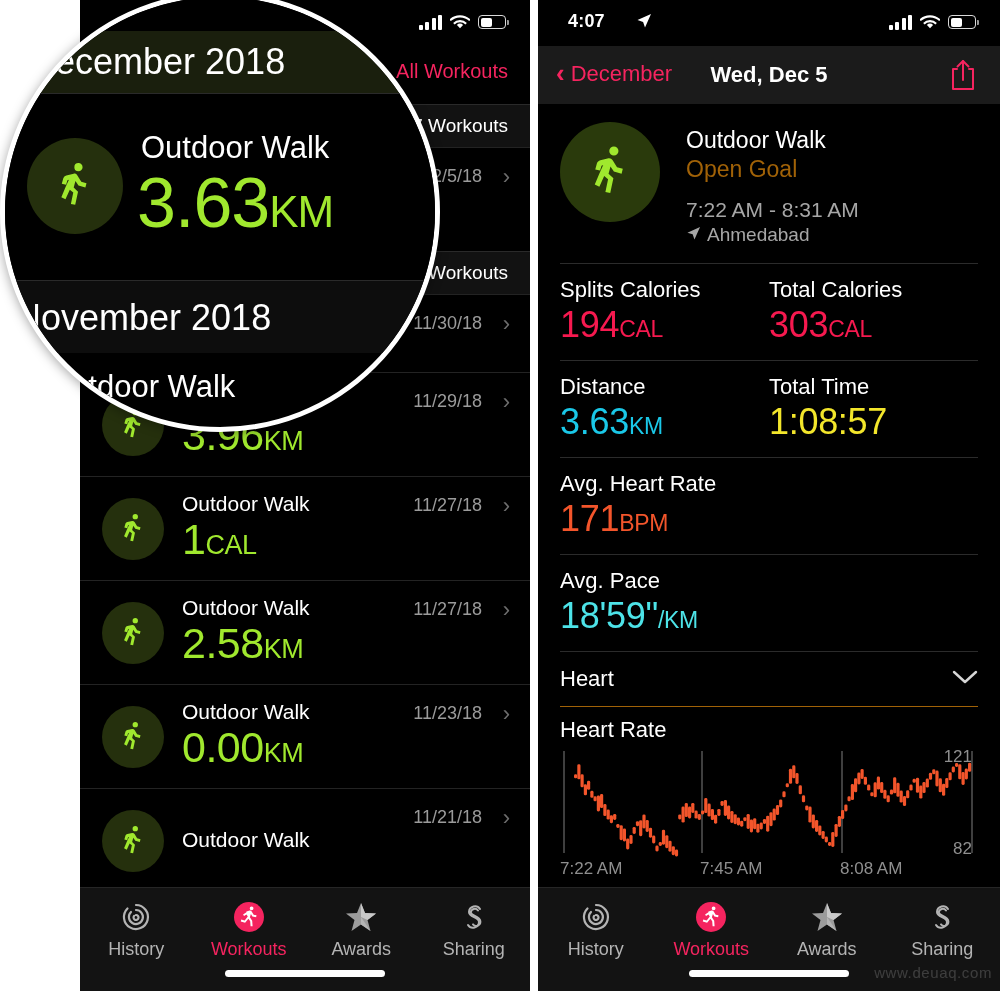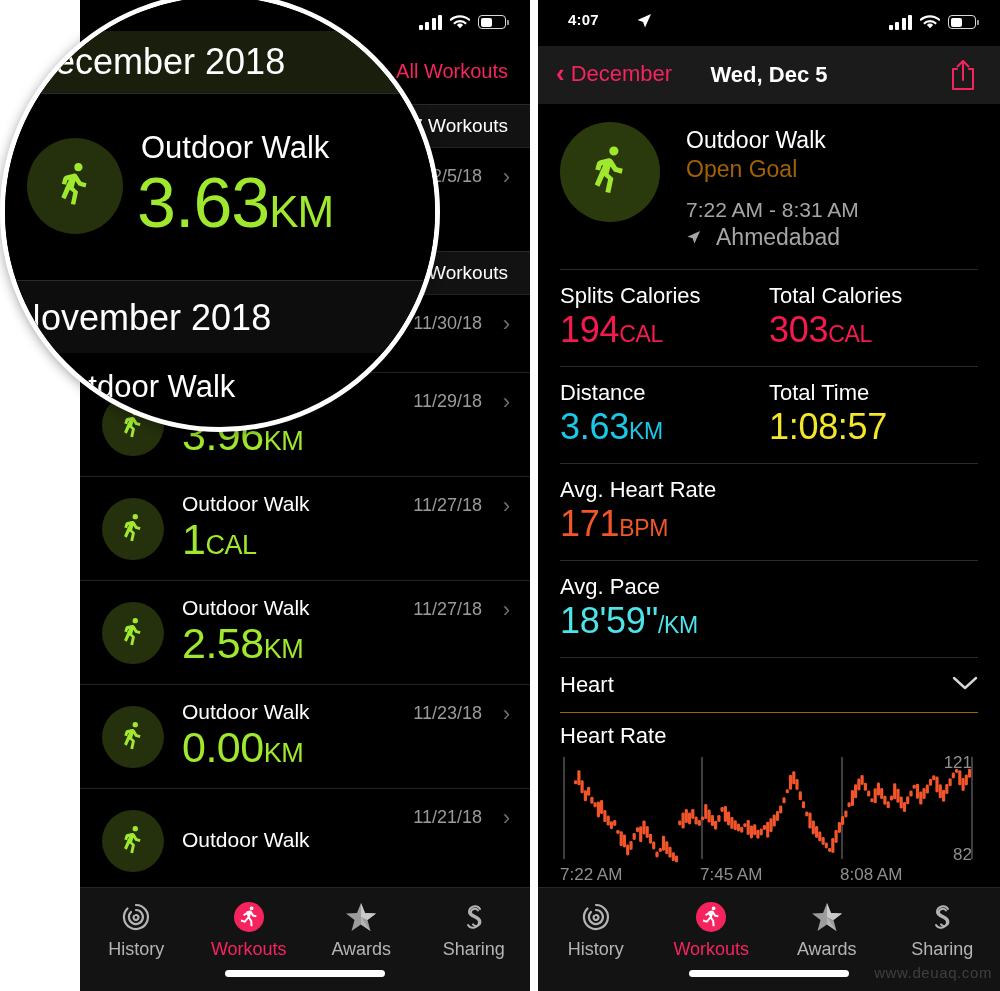--- a/index.html
+++ b/index.html
@@ -19,21 +19,21 @@
   #phone-left  { left: 80px;  width: 450px; }
   #phone-right { left: 538px; width: 462px; }
 
   
   .statusbar {
     position: relative; height: 46px; width: 100%;
     color: #fff;
   }
   .sb-time {
     position: absolute; left: 30px; top: 11px;
-    font-size: 15px; font-weight: bold; letter-spacing: .2px;
+    font-size: 18px; font-weight: bold; letter-spacing: .2px;
   }
   .sb-loc { position: absolute; left: 98px; top: 13px; }
   .sb-right { position: absolute; right: 24px; top: 14px; display: flex; align-items: center; gap: 8px; }
   .bars { display: flex; align-items: flex-end; gap: 2.5px; height: 16px; }
   .bars i { display: block; width: 4px; background: #fff; border-radius: 1px; }
   .bars i:nth-child(1){height:5px}
   .bars i:nth-child(2){height:8px}
   .bars i:nth-child(3){height:12px}
   .bars i:nth-child(4){height:15px}
   .batt {
@@ -107,21 +107,21 @@
   .dh-icon {
     width: 100px; height: 100px; border-radius: 50%;
     background: #2a3a0c; display:flex; align-items:center; justify-content:center;
     flex: 0 0 100px; margin-right: 26px;
   }
   .dh-icon svg { width: 58px; height: 58px; }
   .dh-body { padding-top: 4px; }
   .dh-title { color:#fff; font-size: 23px; line-height:1.25; }
   .dh-goal { color:#a16207; font-size: 23px; line-height:1.25; }
   .dh-time { color:#a6a6a6; font-size: 21px; margin-top: 12px; line-height:1.3; }
-  .dh-loc  { color:#a6a6a6; font-size: 23px; line-height:1.3; display:flex; align-items:center; gap:15px;}
+  .dh-loc  { color:#a6a6a6; font-size: 19px; line-height:1.3; display:flex; align-items:center; gap:6px;}
 
   .metrics { padding: 0 22px; background:#000; }
   .mrow {
     display: flex; border-top: 1px solid #2b2b2b; padding: 12px 0 14px 0;
   }
   .mcell { flex: 1 1 50%; }
   .mlabel { color:#fff; font-size: 22px; line-height: 1.25; }
   .mvalue { font-size: 36px; line-height: 1.18; letter-spacing:-.3px; }
   .mvalue .unit { font-size: 23px; }
 

